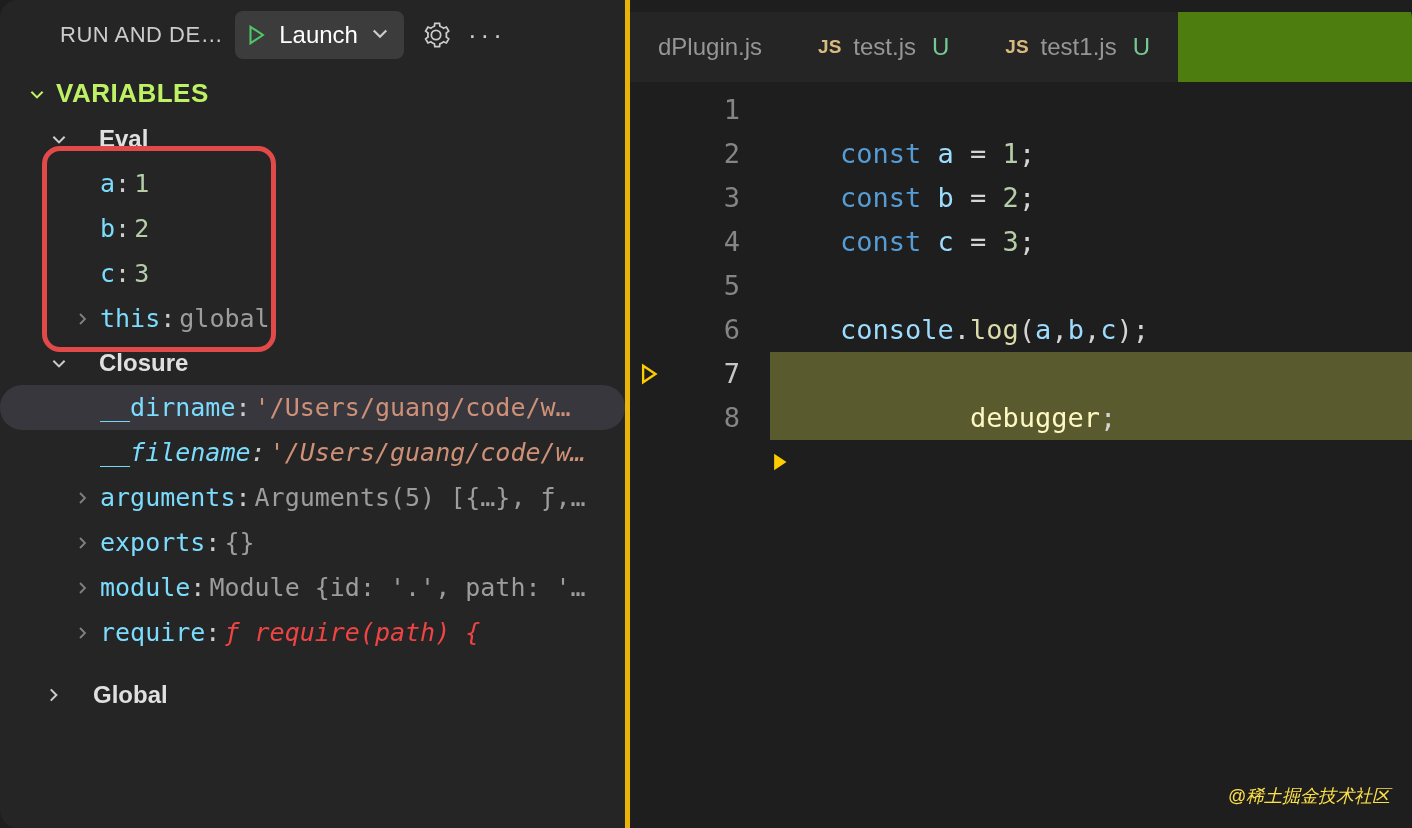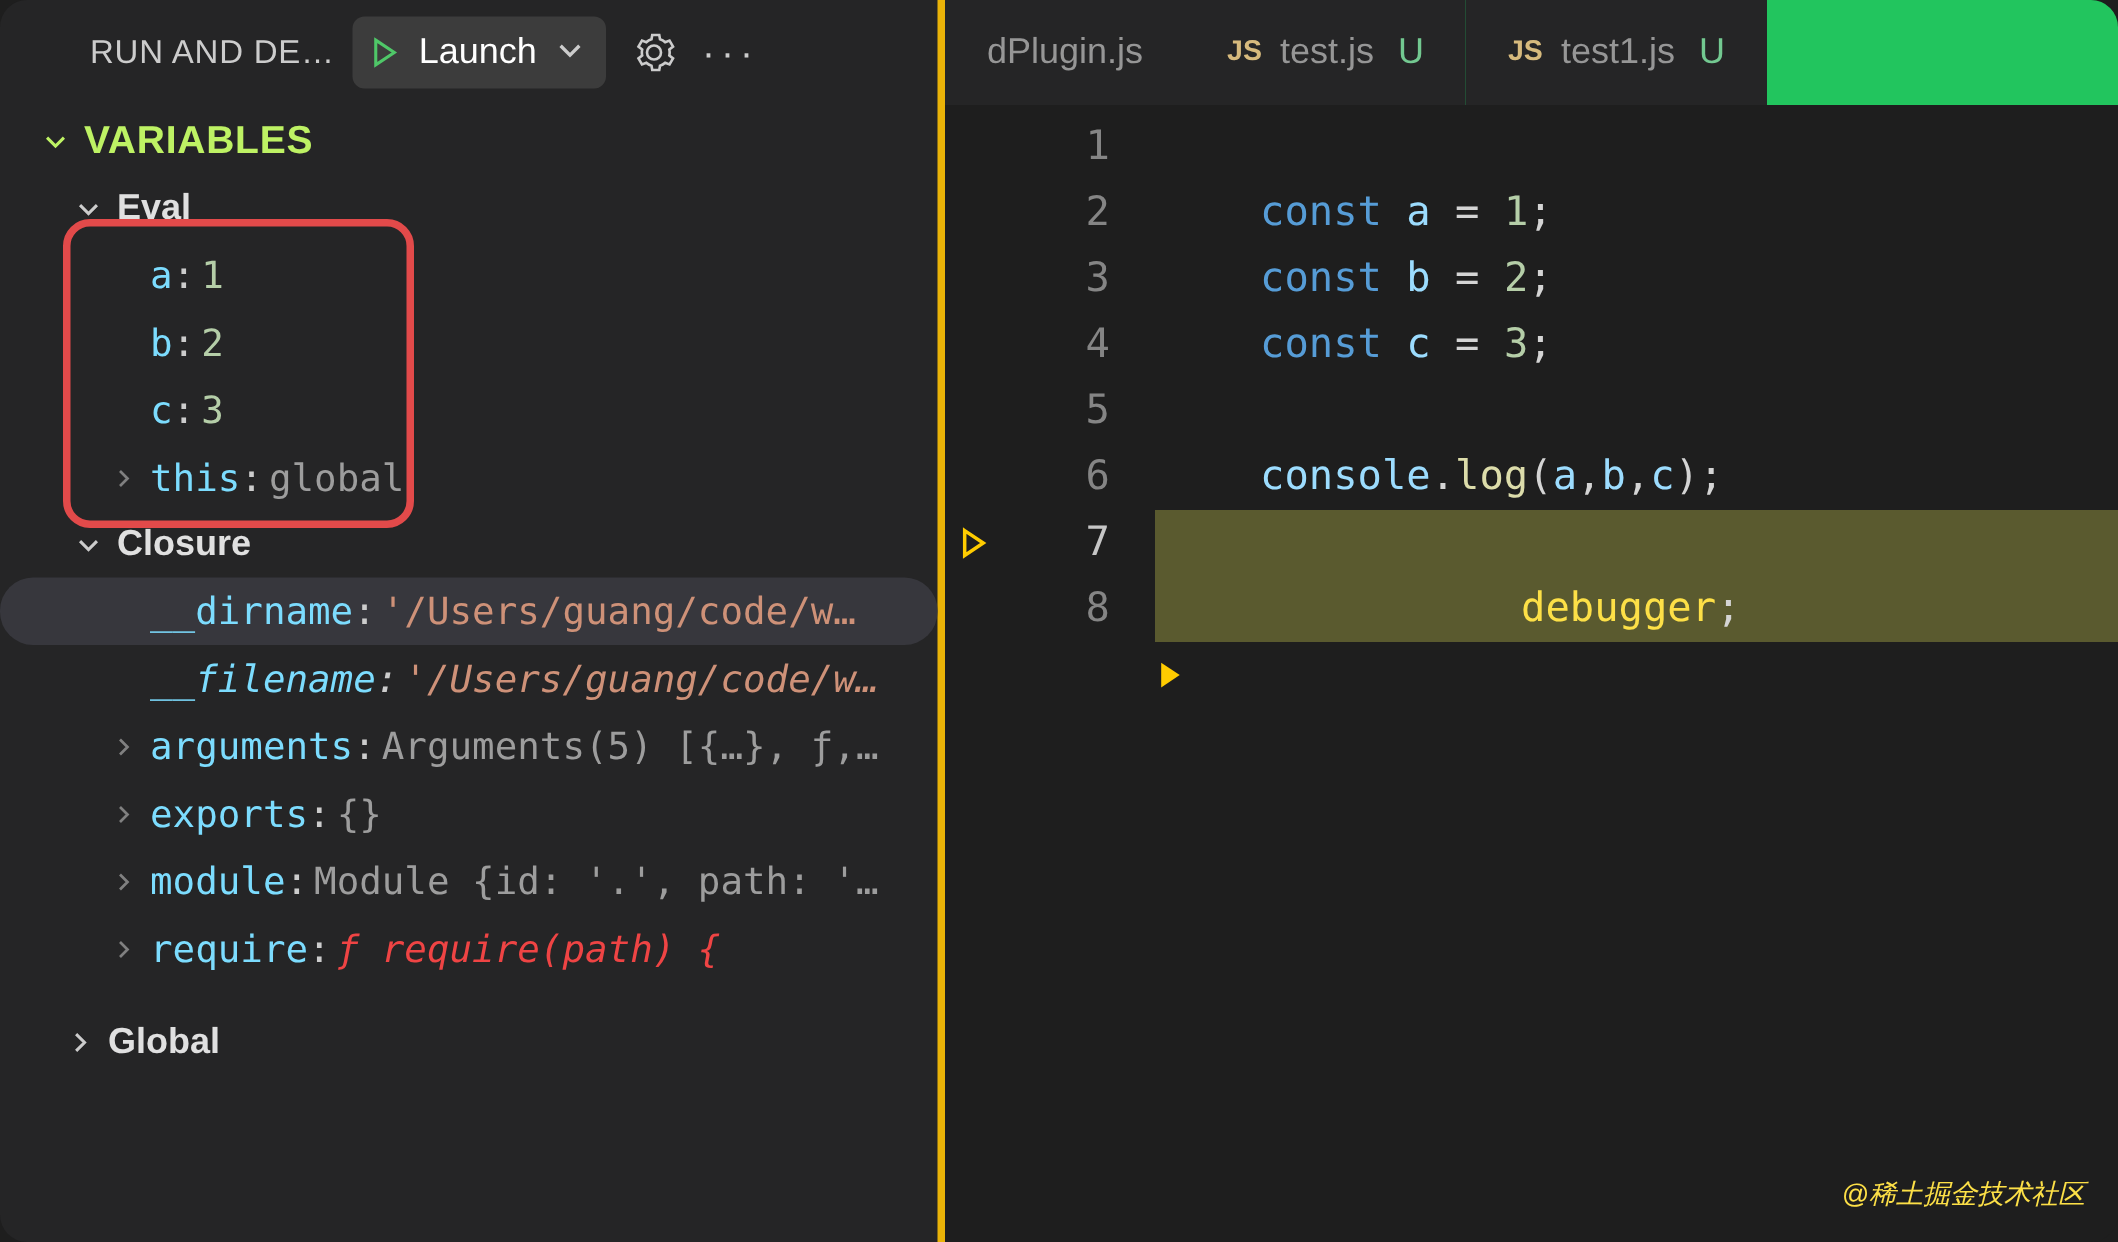--- a/index.html
+++ b/index.html
@@ -66,20 +66,21 @@
   letter-spacing: 0.5px;
 }
 .section-header .chev { margin-right: 10px; }
 .var-group {
   display: flex;
   align-items: center;
   padding: 8px 0 8px 50px;
   font-size: 24px;
   font-weight: 700;
   color: #e0e0e0;
+  gap: 21px;
 }
 .var-group .chev { margin-right: 10px; font-weight: normal; color: #cccccc; }
 .var-row {
   display: flex;
   align-items: center;
   padding: 8px 0 8px 100px;
   font-family: "SF Mono", Monaco, Menlo, Consolas, monospace;
   font-size: 25px;
   white-space: nowrap;
   overflow: hidden;
@@ -106,21 +107,22 @@
 .editor {
   flex: 1;
   display: flex;
   flex-direction: column;
   background: #1e1e1e;
 }
 .tabs {
   display: flex;
   align-items: center;
   height: 70px;
-  background: #22c55e;
+  background: #4d7c0f;
+  margin-top: 12px;
 }
 .tab {
   display: flex;
   align-items: center;
   padding: 0 28px;
   height: 100%;
   font-size: 24px;
   color: #cccccc;
   background: #2d2d2d;
 }
@@ -161,21 +163,21 @@
   height: 44px;
   display: flex;
   align-items: center;
 }
 .kw { color: #569cd6; }
 .fn { color: #dcdcaa; }
 .var { color: #9cdcfe; }
 .num { color: #b5cea8; }
 .op { color: #d4d4d4; }
 .punct { color: #d4d4d4; }
-.debugkw { color: #fde047; margin-left: 44px; }
+.debugkw { color: #fef9c3; }
 .watermark {
   position: absolute;
   right: 22px;
   bottom: 20px;
   color: #fde047;
   font-size: 18px;
   font-style: italic;
 }
 .chev svg, .play-icon svg, .gear-icon svg { display: block; }
 </style>

